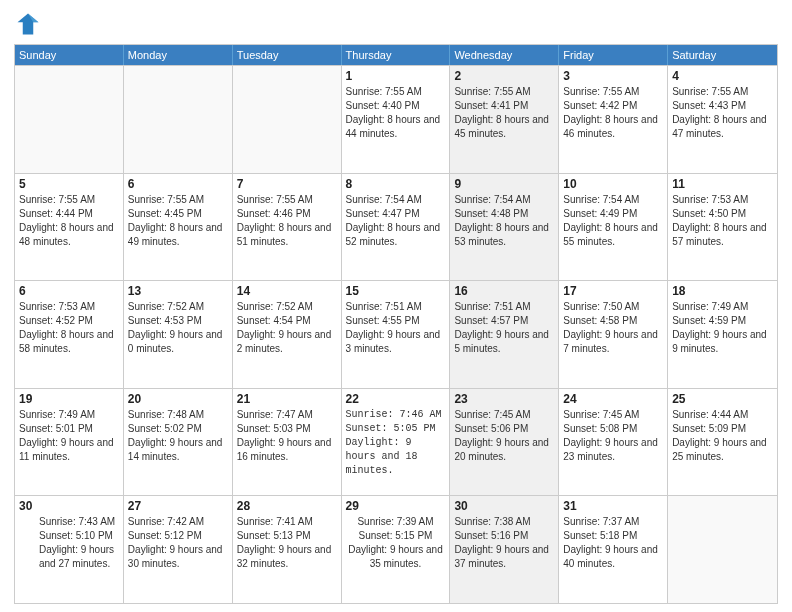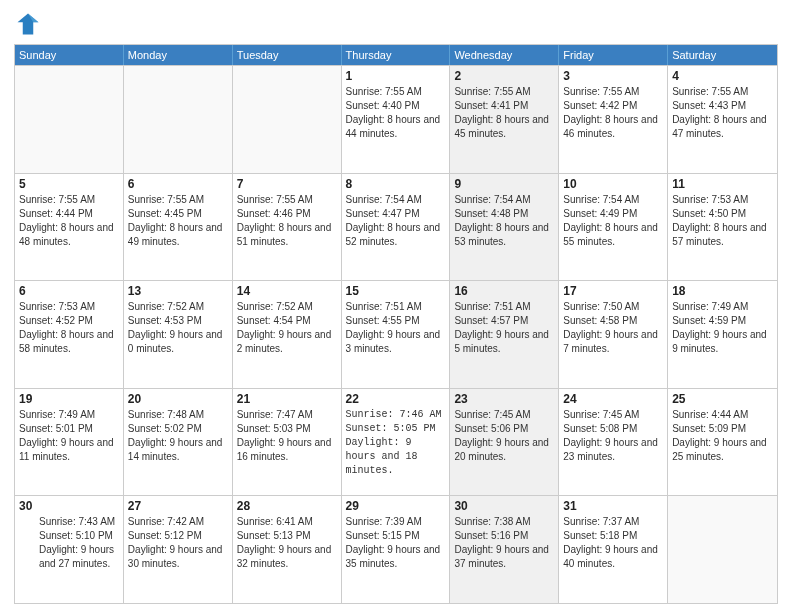--- a/index.html
+++ b/index.html
@@ -316,27 +316,27 @@
 Daylight: 9 hours and 27 minutes.</div>
           </div>
           <div class="cal-cell">
             <div class="day-num">27</div>
             <div class="day-info" style="white-space: pre-line;">Sunrise: 7:42 AM
 Sunset: 5:12 PM
 Daylight: 9 hours and 30 minutes.</div>
           </div>
           <div class="cal-cell">
             <div class="day-num">28</div>
-            <div class="day-info" style="white-space: pre-line;">Sunrise: 6:41 AM
+            <div class="day-info" style="white-space: pre-line;">Sunrise: 7:41 AM
 Sunset: 5:13 PM
 Daylight: 9 hours and 32 minutes.</div>
           </div>
           <div class="cal-cell">
             <div class="day-num">29</div>
-            <div class="day-info" style="white-space: pre-line;">Sunrise: 7:39 AM
+            <div class="day-info" style="white-space: pre-line; text-align: center;">Sunrise: 7:39 AM
 Sunset: 5:15 PM
 Daylight: 9 hours and 35 minutes.</div>
           </div>
           <div class="cal-cell shaded">
             <div class="day-num">30</div>
             <div class="day-info" style="white-space: pre-line;">Sunrise: 7:38 AM
 Sunset: 5:16 PM
 Daylight: 9 hours and 37 minutes.</div>
           </div>
           <div class="cal-cell">

